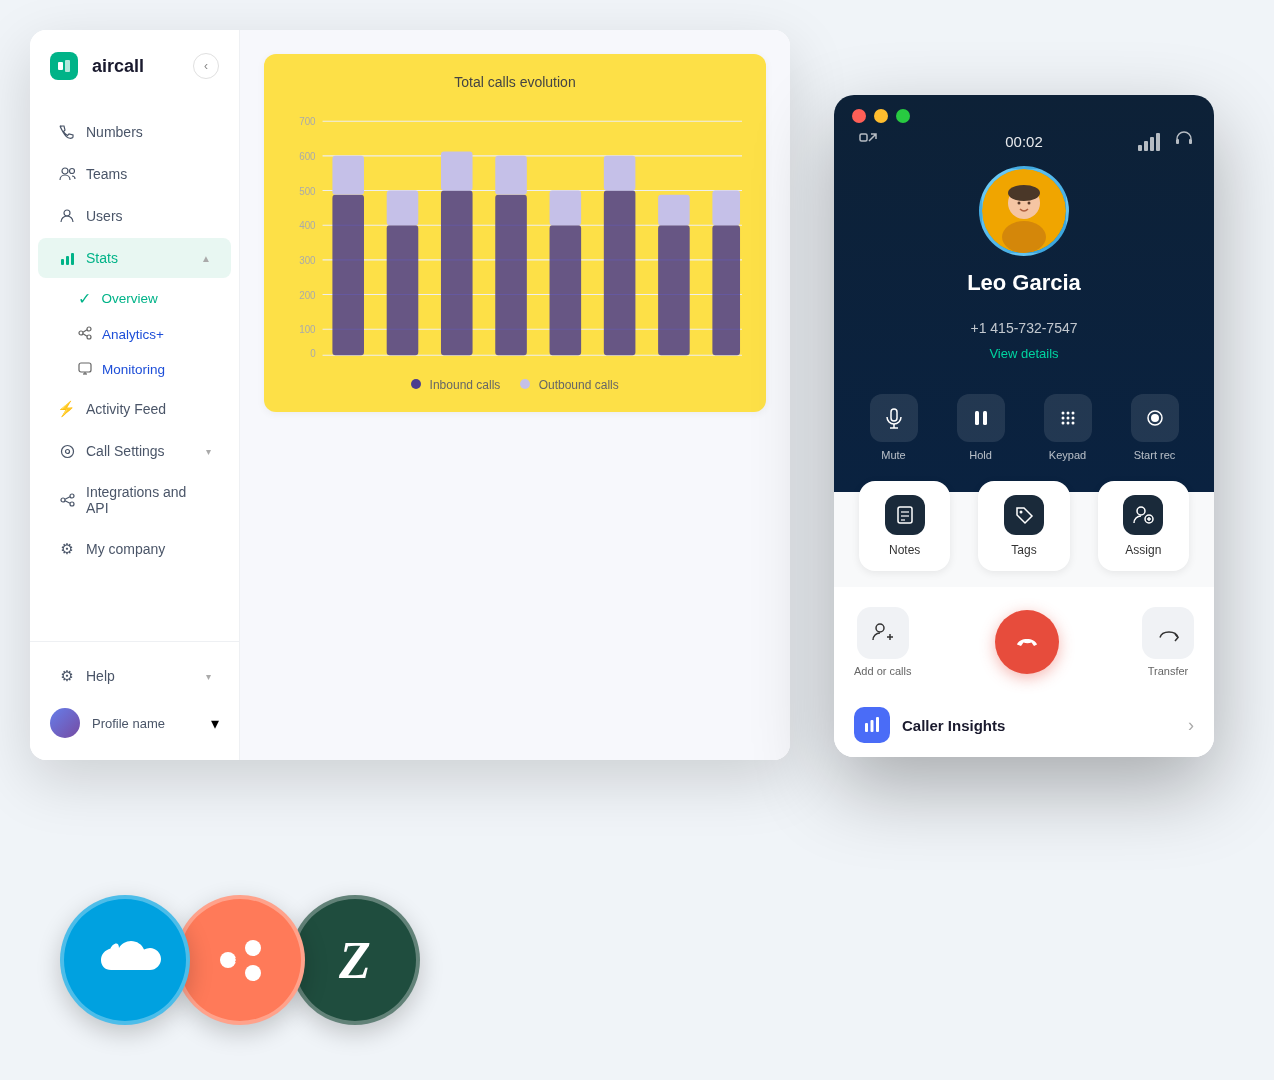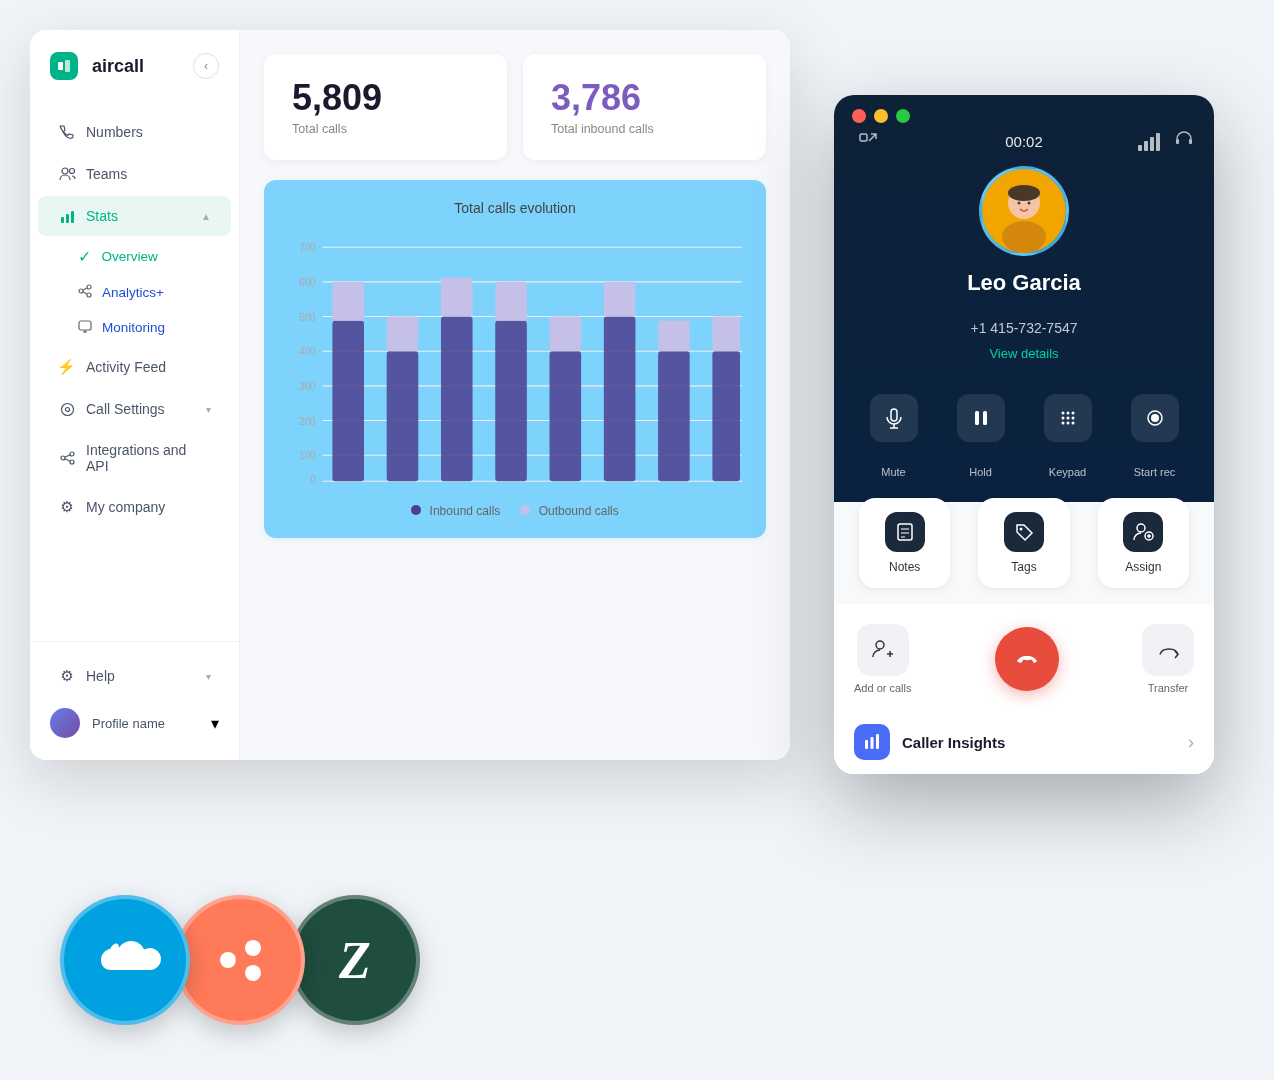--- a/index.html
+++ b/index.html
@@ -187,21 +187,21 @@
     }
 
     .stat-label {
       font-size: 12.5px;
       color: #888;
       margin-top: 4px;
     }
 
     
     .chart-card {
-      background: #7dd3fc;
+      background: #fde047;
       border-radius: 12px;
       padding: 20px 24px;
       box-shadow: 0 2px 8px rgba(0,0,0,0.05);
     }
 
     .chart-title {
       font-size: 14px;
       color: #444;
       margin-bottom: 16px;
       text-align: center;
@@ -353,21 +353,21 @@
       display: grid;
       grid-template-columns: repeat(4, 1fr);
       gap: 8px;
       padding: 12px 20px;
     }
 
     .control-btn {
       display: flex;
       flex-direction: column;
       align-items: center;
-      gap: 24px;
+      gap: 7px;
       cursor: pointer;
     }
 
     .control-icon {
       width: 48px;
       height: 48px;
       border-radius: 12px;
       background: rgba(255,255,255,0.1);
       display: flex;
       align-items: center;
@@ -560,20 +560,29 @@
           <svg width="17" height="14" viewBox="0 0 17 14" fill="none">
             <circle cx="6" cy="4" r="3" stroke="#4a5568" stroke-width="1.2"></circle>
             <circle cx="13" cy="4" r="2.5" stroke="#4a5568" stroke-width="1.2"></circle>
             <path d="M1 13c0-2.8 2.2-5 5-5s5 2.2 5 5" stroke="#4a5568" stroke-width="1.2" fill="none"></path>
             <path d="M13 9c1.7 0 3 1.3 3 3" stroke="#4a5568" stroke-width="1.2" fill="none"></path>
           </svg>
         </span>
         <span>Teams</span>
       </div>
 
+      <div class="nav-item">
+        <span class="nav-icon">
+          <svg width="14" height="14" viewBox="0 0 14 14" fill="none">
+            <circle cx="7" cy="4" r="3" stroke="#4a5568" stroke-width="1.2"></circle>
+            <path d="M1 13c0-3.3 2.7-6 6-6s6 2.7 6 6" stroke="#4a5568" stroke-width="1.2" fill="none"></path>
+          </svg>
+        </span>
+        <span>Users</span>
+      </div>
 
       <div class="nav-item active">
         <span class="nav-icon">
           <svg width="15" height="15" viewBox="0 0 15 15" fill="none">
             <rect x="1" y="8" width="3" height="6" rx="1" fill="#00b388"></rect>
             <rect x="6" y="5" width="3" height="9" rx="1" fill="#00b388"></rect>
             <rect x="11" y="2" width="3" height="12" rx="1" fill="#00b388"></rect>
           </svg>
         </span>
         <span style="color:#00b388">Stats</span>
@@ -652,30 +661,20 @@
       </div>
       <div class="profile-item">
         <div class="profile-avatar"></div>
         <span style="font-size:13px; color:#4a5568;">Profile name</span>
         <span class="nav-arrow" style="margin-left:auto">▾</span>
       </div>
     </div>
   </div>
 
   <div class="main-content">
-    <div class="stats-row">
-      <div class="stat-card">
-        <div class="stat-number">5,809</div>
-        <div class="stat-label">Total calls</div>
-      </div>
-      <div class="stat-card">
-        <div class="stat-number purple">3,786</div>
-        <div class="stat-label">Total inbound calls</div>
-      </div>
-    </div>
 
     <div class="chart-card">
       <div class="chart-title">Total calls evolution</div>
       <div class="chart-area">
         <svg class="chart-svg" viewBox="0 0 460 240" preserveAspectRatio="none">
 
           <text x="28" y="18" font-size="10" fill="#aaa" text-anchor="end">700</text>
           <text x="28" y="50" font-size="10" fill="#aaa" text-anchor="end">600</text>
           <text x="28" y="82" font-size="10" fill="#aaa" text-anchor="end">500</text>
           <text x="28" y="114" font-size="10" fill="#aaa" text-anchor="end">400</text>

